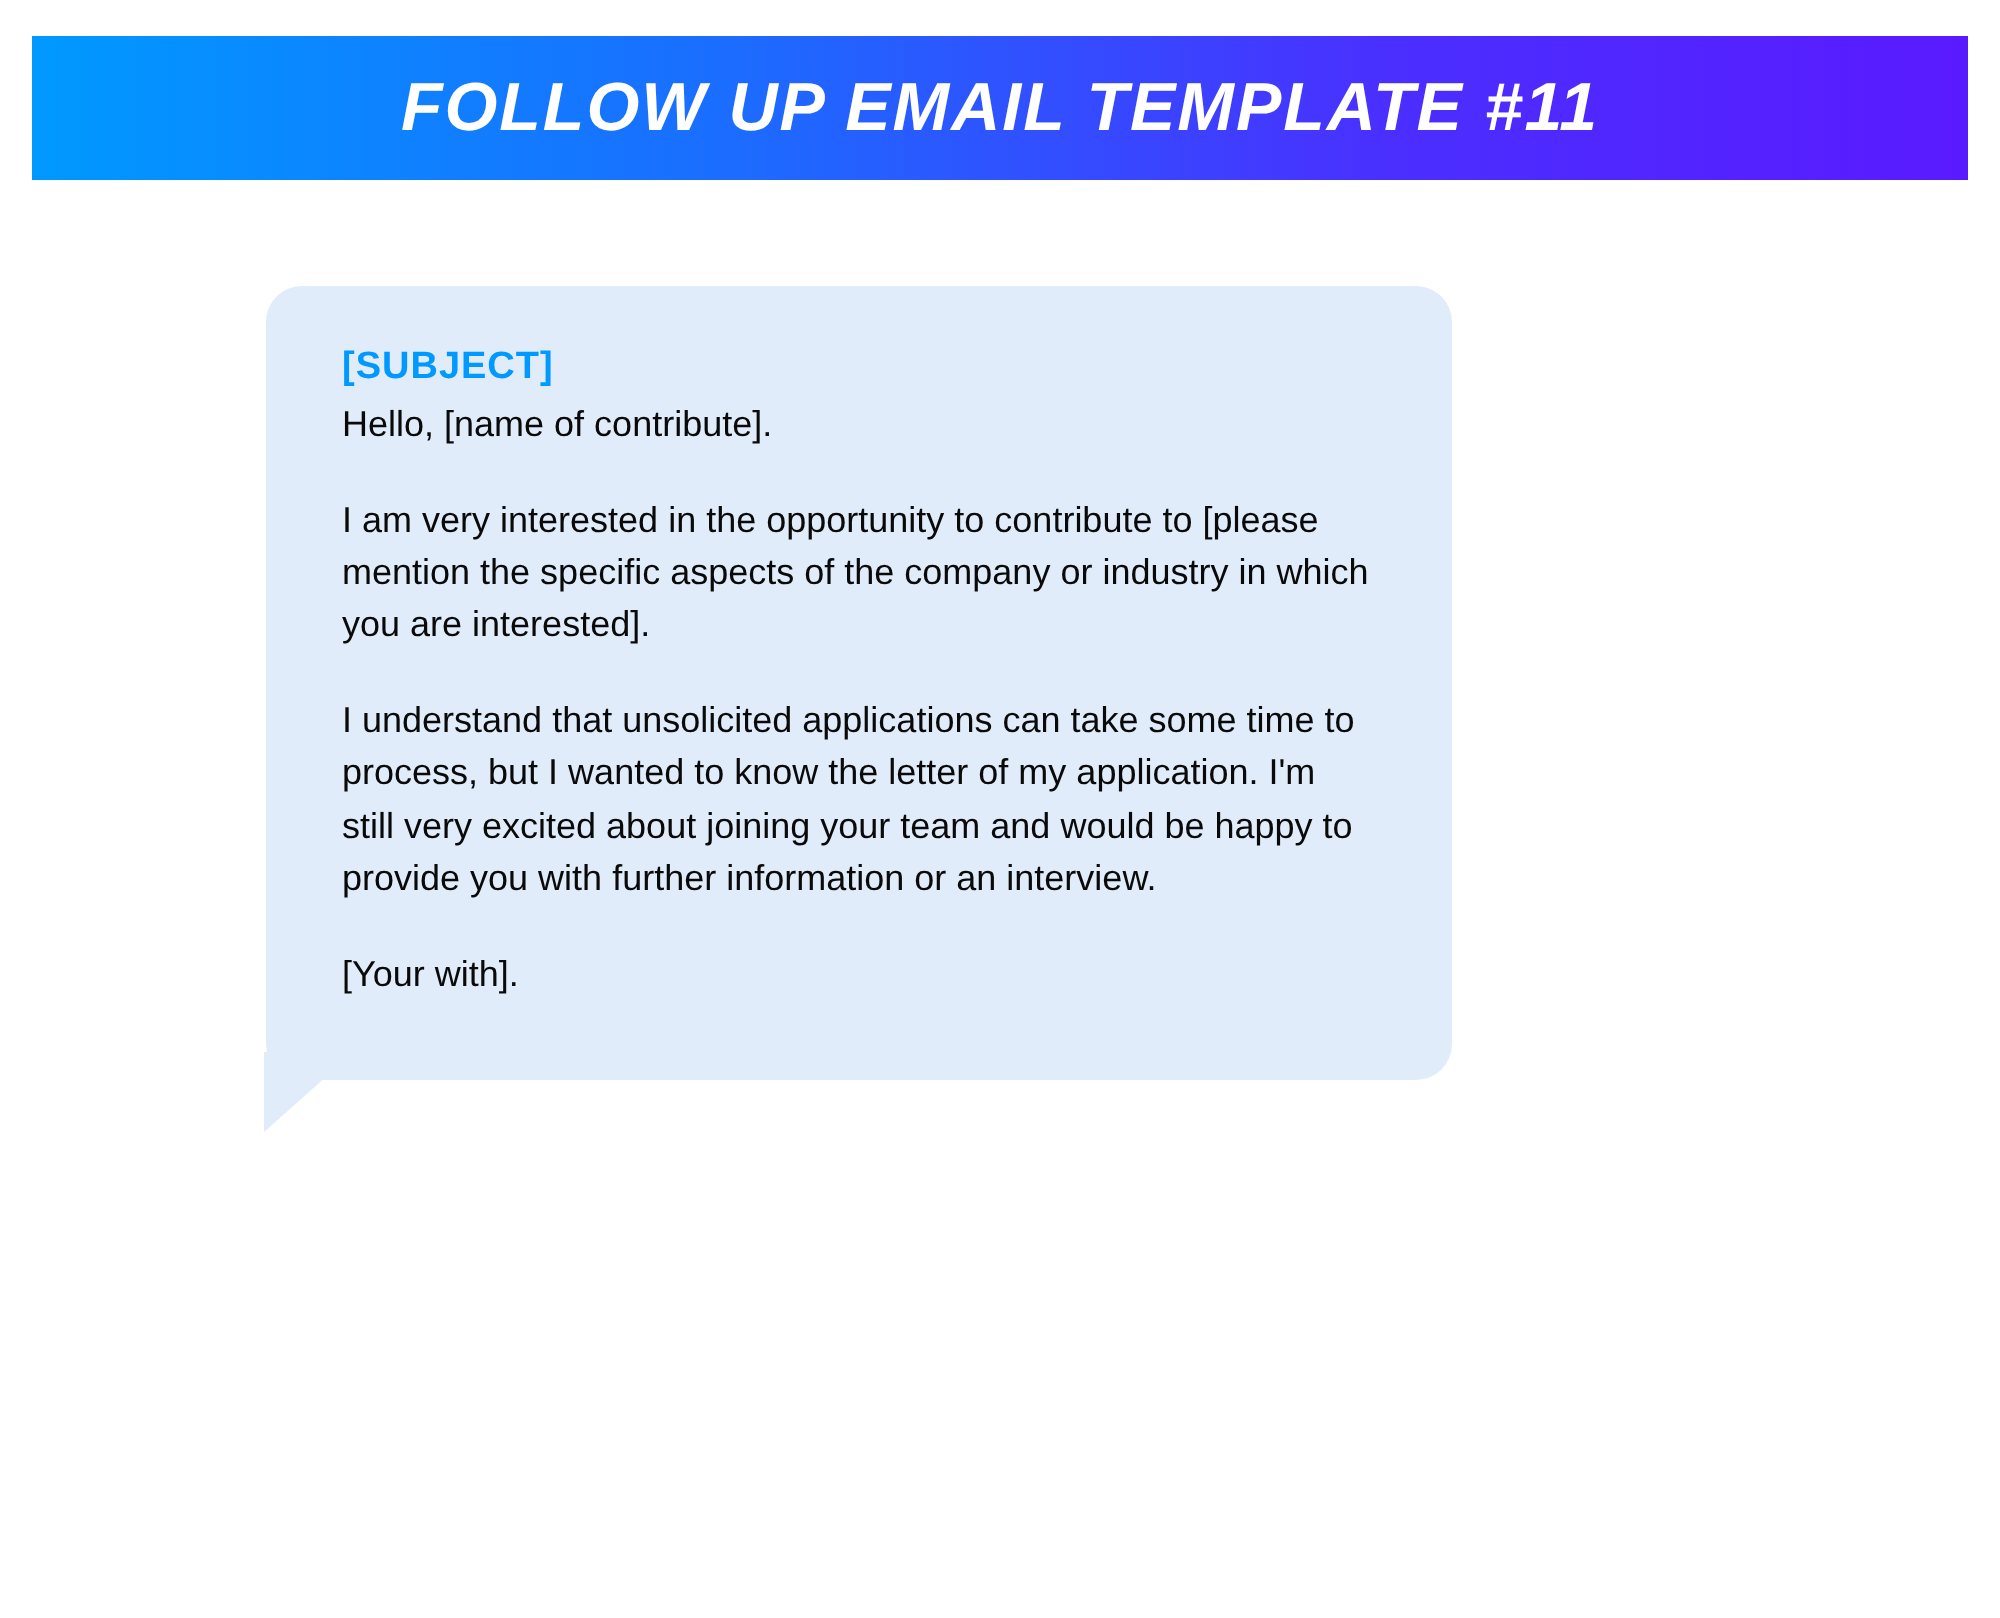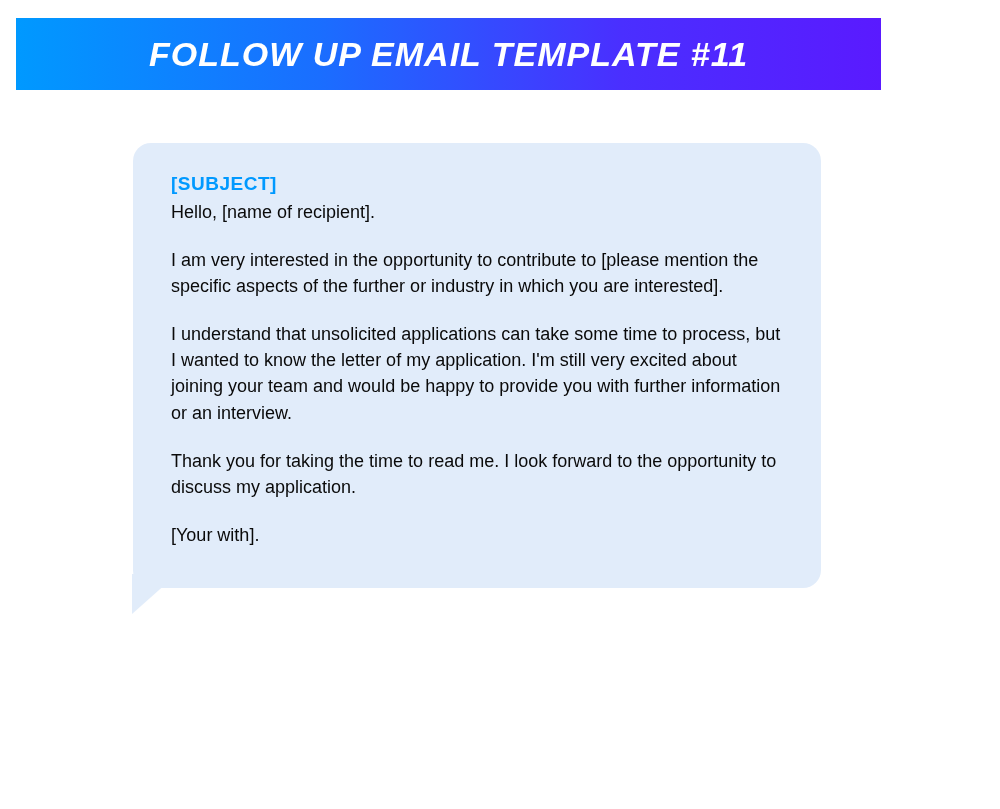--- a/index.html
+++ b/index.html
@@ -8,42 +8,42 @@
       box-sizing: border-box;
     }
     body {
       font-family: 'Segoe UI', -apple-system, BlinkMacSystemFont, Arial, sans-serif;
       background: #ffffff;
       width: 1000px;
       height: 809px;
       position: relative;
     }
     .header-banner {
-      width: 865px;
+      width: 968px;
       height: 72px;
       margin-left: 16px;
       margin-top: 18px;
       background: linear-gradient(90deg, #0099ff 0%, #1a6eff 35%, #4a2fff 70%, #5a1aff 100%);
       display: flex;
       align-items: center;
       justify-content: center;
     }
     .header-title {
       color: #ffffff;
       font-size: 34px;
       font-weight: 800;
       letter-spacing: 1px;
       font-style: italic;
       text-transform: uppercase;
     }
     .card {
       position: absolute;
       left: 133px;
       top: 143px;
-      width: 688px;
+      width: 593px;
       background: #e1ecfa;
       border-radius: 18px;
       padding: 30px 38px 40px 38px;
     }
     .subject-label {
       color: #0099ff;
       font-size: 19px;
       font-weight: 800;
       letter-spacing: 0.5px;
       margin-bottom: 4px;
@@ -80,20 +80,19 @@
 </head>
 <body>
 
 <div class="header-banner">
   <div class="header-title">FOLLOW UP EMAIL TEMPLATE #11</div>
 </div>
 
 <div class="card">
   <div class="subject-label">[SUBJECT]</div>
   <div class="body-text">
-    <p>Hello, [name of recipient].</p>
-    <p>I am very interested in the opportunity to contribute to [please mention the specific aspects of the further or industry in which you are interested].</p>
+    <p>Hello, [name of contribute].</p>
+    <p>I am very interested in the opportunity to contribute to [please mention the specific aspects of the company or industry in which you are interested].</p>
     <p>I understand that unsolicited applications can take some time to process, but I wanted to know the letter of my application. I'm still very excited about joining your team and would be happy to provide you with further information or an interview.</p>
-    <p>Thank you for taking the time to read me. I look forward to the opportunity to discuss my application.</p>
     <p>[Your with].</p>
   </div>
   <div class="speech-tail"></div>
 </div>
 
 </body></html>

